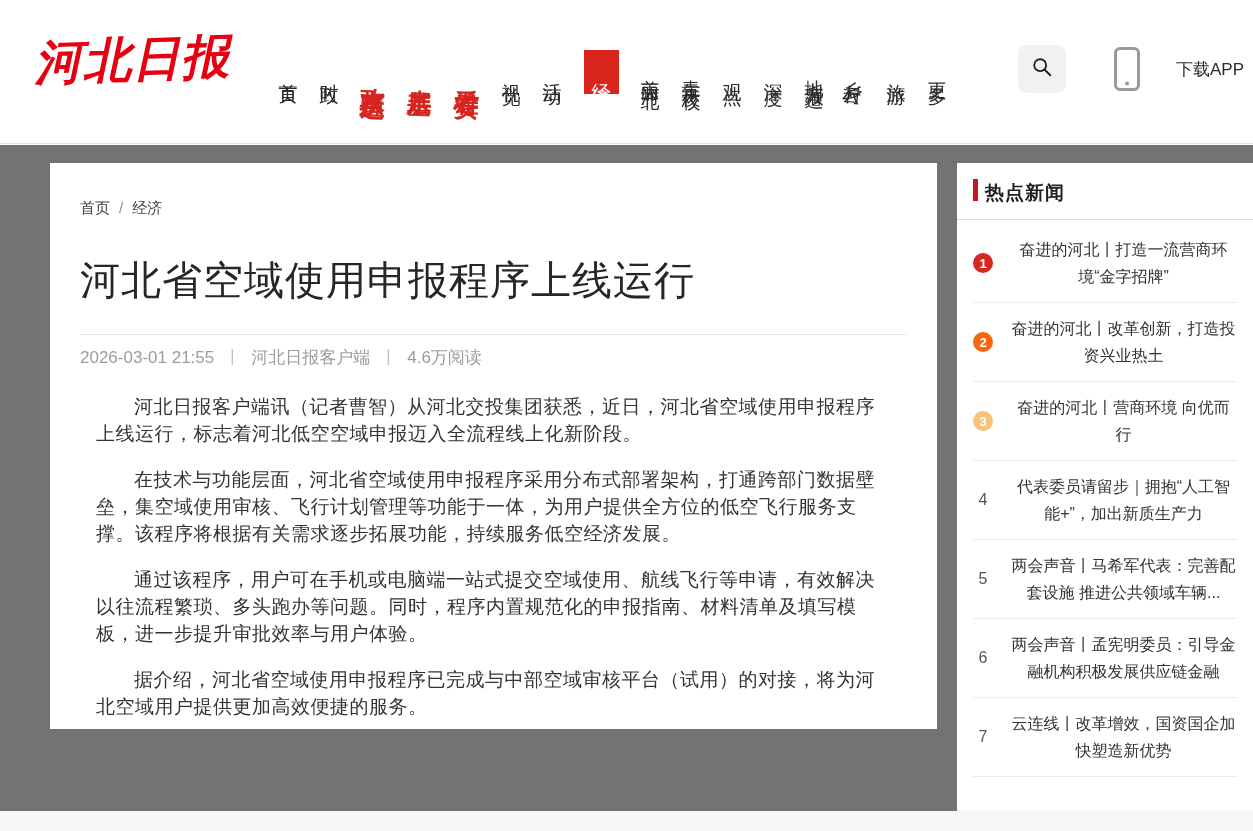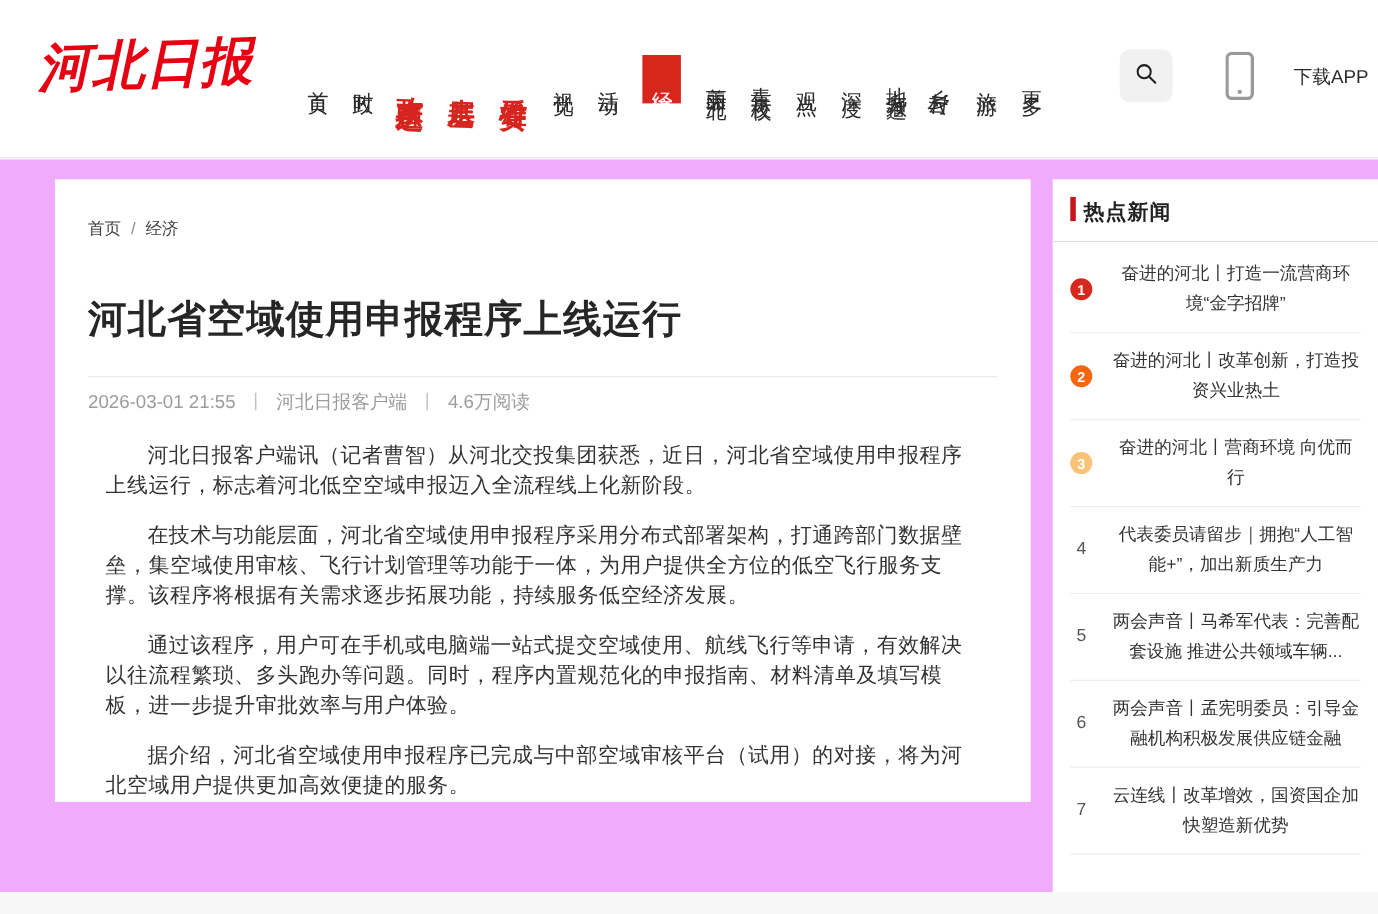--- a/index.html
+++ b/index.html
@@ -13,30 +13,30 @@
   .nav { position: absolute; left: 268px; top: 0; height: 144px; display: flex; align-items: center; }
   .nav-item { writing-mode: vertical-rl; text-orientation: upright; font-size: 19px; line-height: 1; letter-spacing: 4px; color: #2b2b2b; margin: 0 11px; cursor: pointer; white-space: nowrap; }
   .nav-item.calligraphy { color: #d6251f; font-family: "DejaVu Serif", "Liberation Serif", serif; font-weight: bold; font-size: 25px; letter-spacing: 2px; transform: rotate(2deg); }
   .nav-item.active { background: #d9261c; color: #fff; padding: 18px 8px; }
   .nav-item.slant { transform: rotate(7deg); }
   .search-btn { position: absolute; left: 1018px; top: 45px; width: 48px; height: 48px; background: #f1f1f1; border-radius: 9px; display: flex; align-items: center; justify-content: center; cursor: pointer; }
   .phone-btn { position: absolute; left: 1114px; top: 47px; width: 26px; height: 44px; cursor: pointer; }
   .download-app { position: absolute; left: 1176px; top: 58px; font-size: 17px; color: #2b2b2b; cursor: pointer; text-align: center; }
 
   
-  .main { position: absolute; top: 145px; left: 0; width: 1253px; height: 666px; background: #f0abfc; }
+  .main { position: absolute; top: 145px; left: 0; width: 1253px; height: 666px; background: #737373; }
   .footer { position: absolute; top: 811px; left: 0; width: 1253px; height: 20px; background: #f7f7f7; }
 
   
   .article-card { position: absolute; left: 50px; top: 18px; width: 887px; height: 566px; background: #fff; overflow: hidden; }
   .article-inner { padding: 36px 30px 0; }
   .breadcrumb { font-size: 15px; color: #404040; }
   .breadcrumb .crumb { cursor: pointer; }
   .breadcrumb .sep { margin: 0 9px; color: #8a8a8a; }
-  .article-title { margin-top: 50px; font-size: 35px; font-weight: 700; color: #262626; letter-spacing: 1px; line-height: 1.3; }
+  .article-title { margin-top: 36px; font-size: 40px; font-weight: 400; color: #262626; letter-spacing: 1px; line-height: 1.3; }
   .meta-divider { margin-top: 28px; border: none; border-top: 1px solid #e9e9e9; height: 0; }
   .article-meta { padding: 11px 0; font-size: 17px; color: #9c9c9c; }
   .article-meta .meta-sep { margin: 0 10px; color: #c2c2c2; }
   .article-body { margin-top: 13px; }
   .article-body p { margin: 0 16px 19px; font-size: 19px; line-height: 27px; color: #333; text-indent: 2em; letter-spacing: 0.5px; }
 
   
   .sidebar-card { position: absolute; left: 957px; top: 18px; width: 296px; height: 742px; background: #fff; overflow: hidden; }
   .hot-header { position: relative; display: flex; align-items: center; padding: 17px 16px 13px 28px; border-bottom: 1px solid #dcdcdc; }
   .hot-bar { position: absolute; left: 16px; top: 16px; width: 5px; height: 22px; background: #c9161c; }

